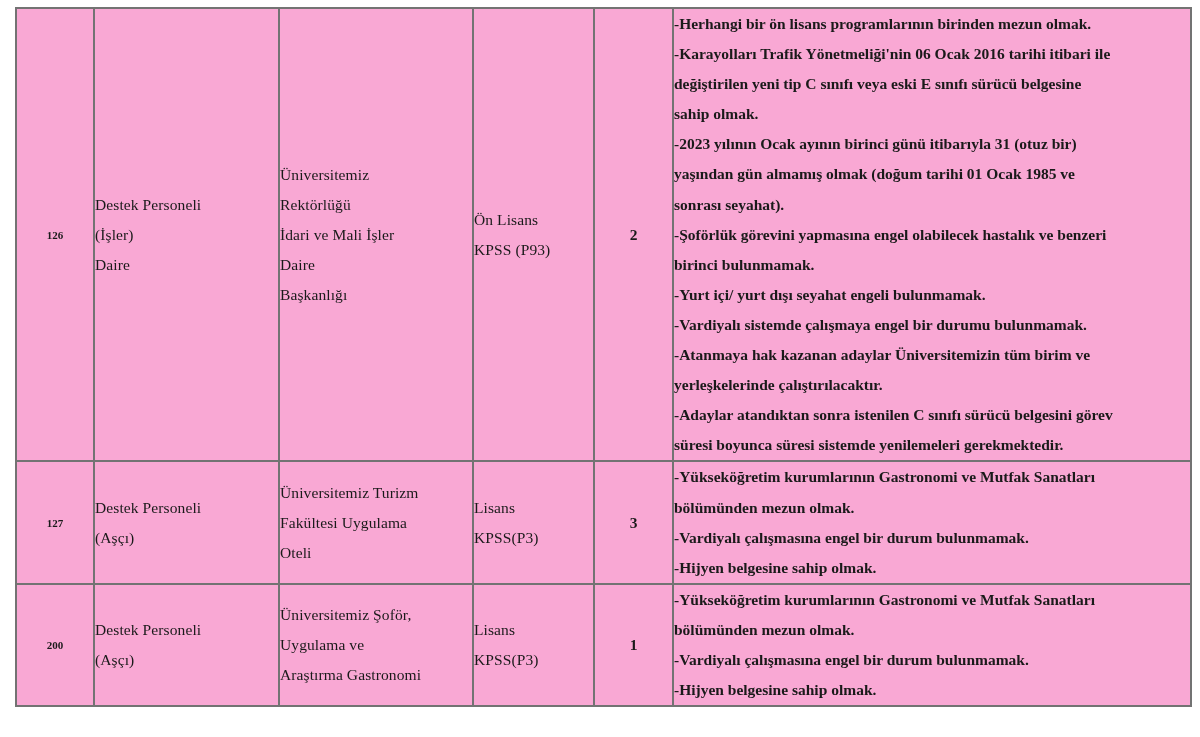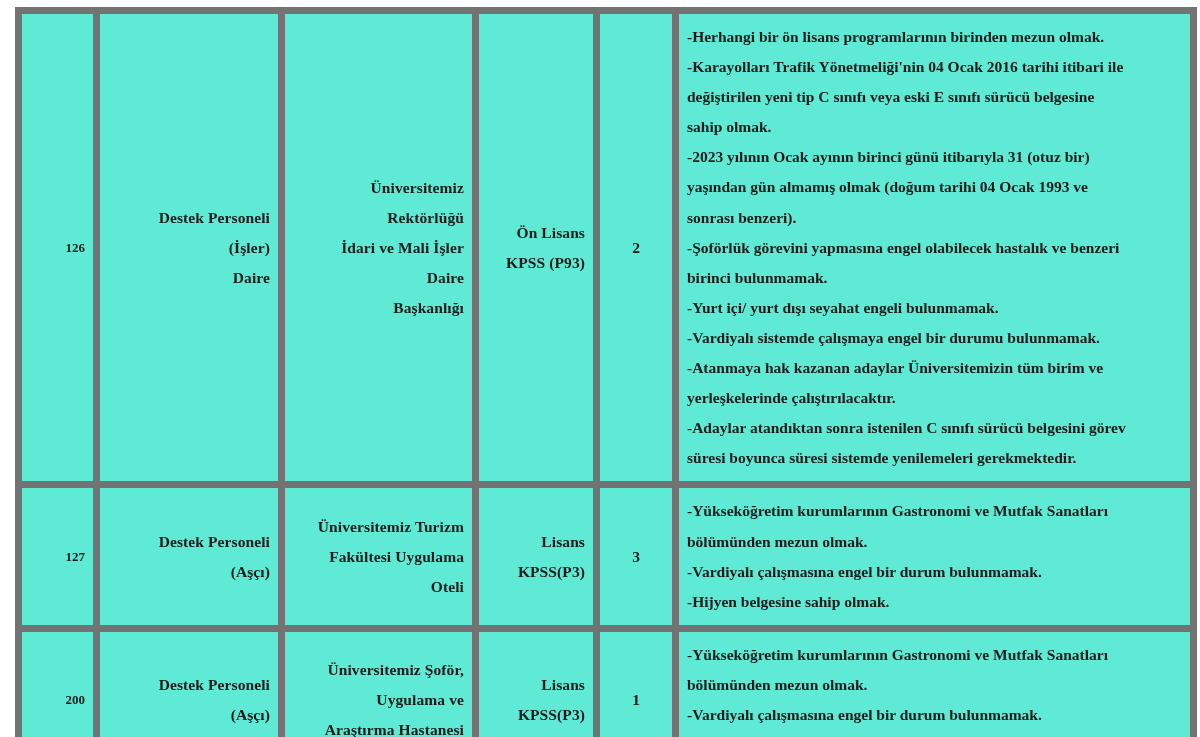--- a/index.html
+++ b/index.html
@@ -23,47 +23,47 @@
   table.job-table {
     position: absolute;
     left: 15px;
     top: 7px;
     width: 1175px;
     border-collapse: collapse;
     table-layout: fixed;
     background: #ffffff;
   }
   table.job-table td {
-    border: 7px solid #737373;
-    padding: 8px;
+    border: 2px solid #737373;
+    padding: 0;
     vertical-align: middle;
-    background: #5eead4;
+    background: #f9a8d4;
   }
   
   col.c-no     { width: 78px; }
   col.c-title  { width: 185px; }
   col.c-unit   { width: 194px; }
   col.c-edu    { width: 121px; }
   col.c-qty    { width: 79px; }
   col.c-req    { width: 518px; }
 
   .cell-center {
-    text-align: right;
+    text-align: left;
     font-size: 15.5px;
     line-height: 30px;
-    font-weight: bold;
+    font-weight: normal;
     letter-spacing: 0.1px;
     padding: 4px 4px;
   }
   .cell-center .ln { display: block; white-space: nowrap; }
   .cell-center.unit .ln { white-space: normal; }
 
   .cell-no {
-    text-align: right;
-    font-size: 13px;
+    text-align: center;
+    font-size: 11px;
     font-weight: bold;
     line-height: 30px;
   }
   .cell-qty {
     text-align: center;
     font-size: 15.5px;
     font-weight: bold;
     line-height: 30px;
   }
 
@@ -110,26 +110,26 @@
           <span class="ln">Daire</span>
           <span class="ln">Başkanlığı</span>
         </td>
         <td class="cell-center">
           <span class="ln">Ön Lisans</span>
           <span class="ln">KPSS (P93)</span>
         </td>
         <td class="cell-qty">2</td>
         <td class="req req-cell">
           <span class="rl">-Herhangi bir ön lisans programlarının birinden mezun olmak.</span>
-          <span class="rl">-Karayolları Trafik Yönetmeliği'nin 04 Ocak 2016 tarihi itibari ile</span>
+          <span class="rl">-Karayolları Trafik Yönetmeliği'nin 06 Ocak 2016 tarihi itibari ile</span>
           <span class="rl">değiştirilen yeni tip C sınıfı veya eski E sınıfı sürücü belgesine</span>
           <span class="rl">sahip olmak.</span>
           <span class="rl">-2023 yılının Ocak ayının birinci günü itibarıyla 31 (otuz bir)</span>
-          <span class="rl">yaşından gün almamış olmak (doğum tarihi 04 Ocak 1993 ve</span>
-          <span class="rl">sonrası benzeri).</span>
+          <span class="rl">yaşından gün almamış olmak (doğum tarihi 01 Ocak 1985 ve</span>
+          <span class="rl">sonrası seyahat).</span>
           <span class="rl">-Şoförlük görevini yapmasına engel olabilecek hastalık ve benzeri</span>
           <span class="rl">birinci bulunmamak.</span>
           <span class="rl">-Yurt içi/ yurt dışı seyahat engeli bulunmamak.</span>
           <span class="rl">-Vardiyalı sistemde çalışmaya engel bir durumu bulunmamak.</span>
           <span class="rl">-Atanmaya hak kazanan adaylar Üniversitemizin tüm birim ve</span>
           <span class="rl">yerleşkelerinde çalıştırılacaktır.</span>
           <span class="rl">-Adaylar atandıktan sonra istenilen C sınıfı sürücü belgesini görev</span>
           <span class="rl">süresi boyunca süresi sistemde yenilemeleri gerekmektedir.</span>
         </td>
       </tr>
@@ -160,21 +160,21 @@
 
       <tr>
         <td class="cell-no">200</td>
         <td class="cell-center">
           <span class="ln">Destek Personeli</span>
           <span class="ln">(Aşçı)</span>
         </td>
         <td class="cell-center unit">
           <span class="ln">Üniversitemiz Şoför,</span>
           <span class="ln">Uygulama ve</span>
-          <span class="ln">Araştırma Hastanesi</span>
+          <span class="ln">Araştırma Gastronomi</span>
         </td>
         <td class="cell-center">
           <span class="ln">Lisans</span>
           <span class="ln">KPSS(P3)</span>
         </td>
         <td class="cell-qty">1</td>
         <td class="req req-cell mid">
           <span class="rl">-Yükseköğretim kurumlarının Gastronomi ve Mutfak Sanatları</span>
           <span class="rl">bölümünden mezun olmak.</span>
           <span class="rl">-Vardiyalı çalışmasına engel bir durum bulunmamak.</span>

